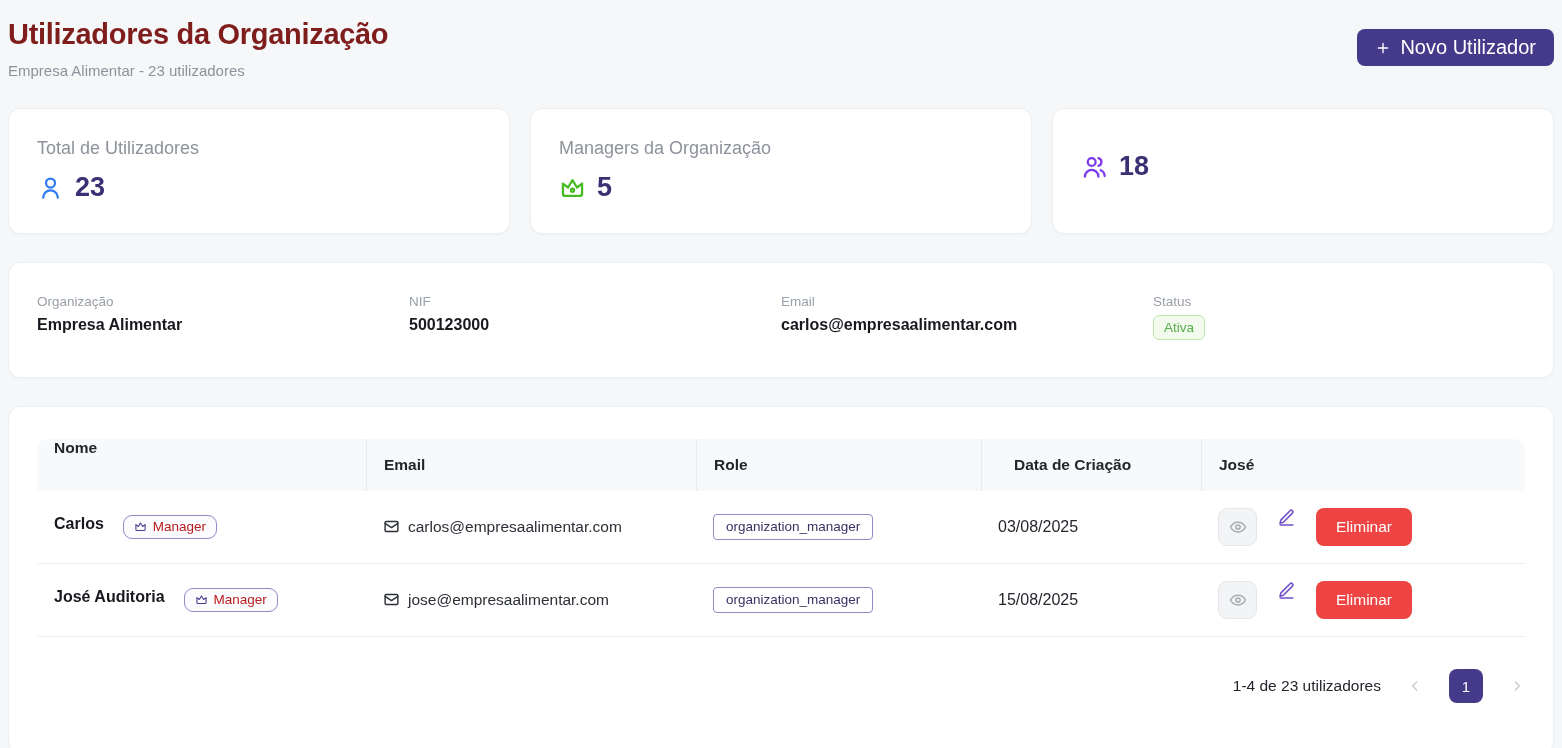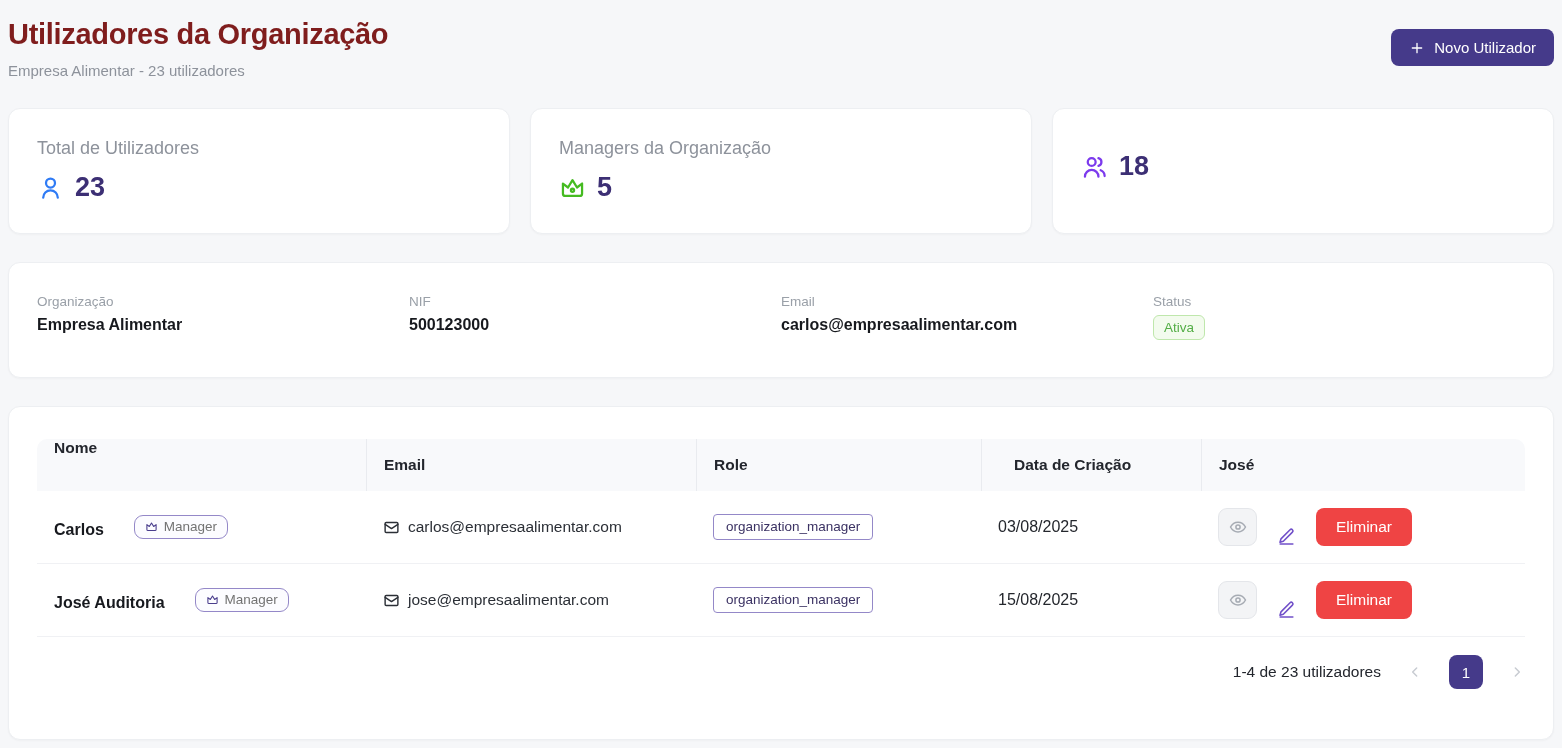--- a/index.html
+++ b/index.html
@@ -12,21 +12,21 @@
   .page { padding:18px 8px 8px; }
 
   
   .page-header { display:flex; justify-content:space-between; align-items:flex-start; }
   .page-title { font-size:29px; font-weight:700; color:#7f1d1d; letter-spacing:-0.3px; }
   .page-subtitle { margin-top:11px; font-size:15px; color:#8d929b; }
   .btn-primary {
     display:flex; align-items:center; gap:9px;
     background:#453a8a; color:#fff; border:none; border-radius:8px;
     height:37px; padding:0 18px; margin-top:11px;
-    font-size:15px; font-family:inherit; cursor:pointer;
+    font-size:20px; font-family:inherit; cursor:pointer;
   }
   .btn-primary svg { width:16px; height:16px; }
 
   
   .stats { display:flex; gap:20px; margin-top:29px; }
   .stat-card {
     flex:1; background:#fff; border:1px solid #edeff2; border-radius:12px;
     padding:29px 28px 30px; box-shadow:0 1px 2px rgba(20,25,40,.03);
   }
   .stat-label { font-size:18px; color:#8d929b; }
@@ -54,26 +54,26 @@
   }
   .thead { display:flex; background:#f8f9fb; border-radius:10px 10px 0 0; height:52px; }
   .th { font-size:15.5px; font-weight:700; color:#23262d; padding-left:17px; }
   .th + .th { border-left:1px solid #e9ebef; height:52px; line-height:52px; }
   .col-nome  { width:329px; }
   .col-email { width:330px; }
   .col-role  { width:285px; }
   .col-data  { width:220px;padding-left:32px; }
   .col-acoes { flex:1; }
   .trow { display:flex; align-items:center; height:73px; border-bottom:1px solid #f0f1f4; }
-  .td { padding-left:17px; display:flex; align-items:flex-end; }
+  .td { padding-left:17px; display:flex; align-items:flex-start; }
   .user-name { font-size:16px; font-weight:700; color:#17191e; }
   .manager-badge {
-    display:inline-flex; align-items:center; gap:6px; margin-left:30px;
+    display:inline-flex; align-items:center; gap:6px; margin-left:19px;
     border:1px solid #9488c8; border-radius:9px; background:#fcfcff;
-    padding:3px 10px 4px; font-size:13.5px; color:#737373;
+    padding:3px 10px 4px; font-size:13.5px; color:#b91c1c;
   }
   .manager-badge svg { width:13px; height:13px; }
   .email-cell { gap:8px; font-size:15.5px; color:#2b2f36; }
   .email-cell svg { width:17px; height:17px; flex:none; }
   .role-badge {
     display:inline-block; border:1px solid #9488c8; border-radius:4px;
     padding:4px 12px 5px; font-size:13.5px; color:#3b3263; background:#fff;
   }
   .date-cell { font-size:16px; color:#24272d; }
   .actions { gap:20px; }
@@ -83,21 +83,21 @@
   }
   .icon-btn svg { width:18px; height:18px; }
   .edit-btn { background:none; border:none; cursor:pointer; display:flex; align-items:center; }
   .edit-btn svg { width:19px; height:19px; }
   .btn-danger {
     background:#ef4444; color:#fff; border:none; border-radius:8px;
     padding:0 20px; height:38px; font-size:15.5px; font-family:inherit; cursor:pointer;
   }
 
   
-  .pagination { display:flex; align-items:center; justify-content:flex-end; margin-top:18px; gap:26px; }
+  .pagination { display:flex; align-items:center; justify-content:flex-end; margin-top:32px; gap:26px; }
   .pag-summary { font-size:15.5px; color:#23262d; }
   .pag-chevron { background:none; border:none; cursor:pointer; display:flex; align-items:center; padding:0; }
   .pag-chevron svg { width:16px; height:16px; }
   .pag-page {
     width:34px; height:34px; background:#453a8a; color:#fff; border:none; border-radius:8px;
     font-size:15px; font-family:inherit; cursor:pointer;
   }
 </style>
 </head>
 <body>

